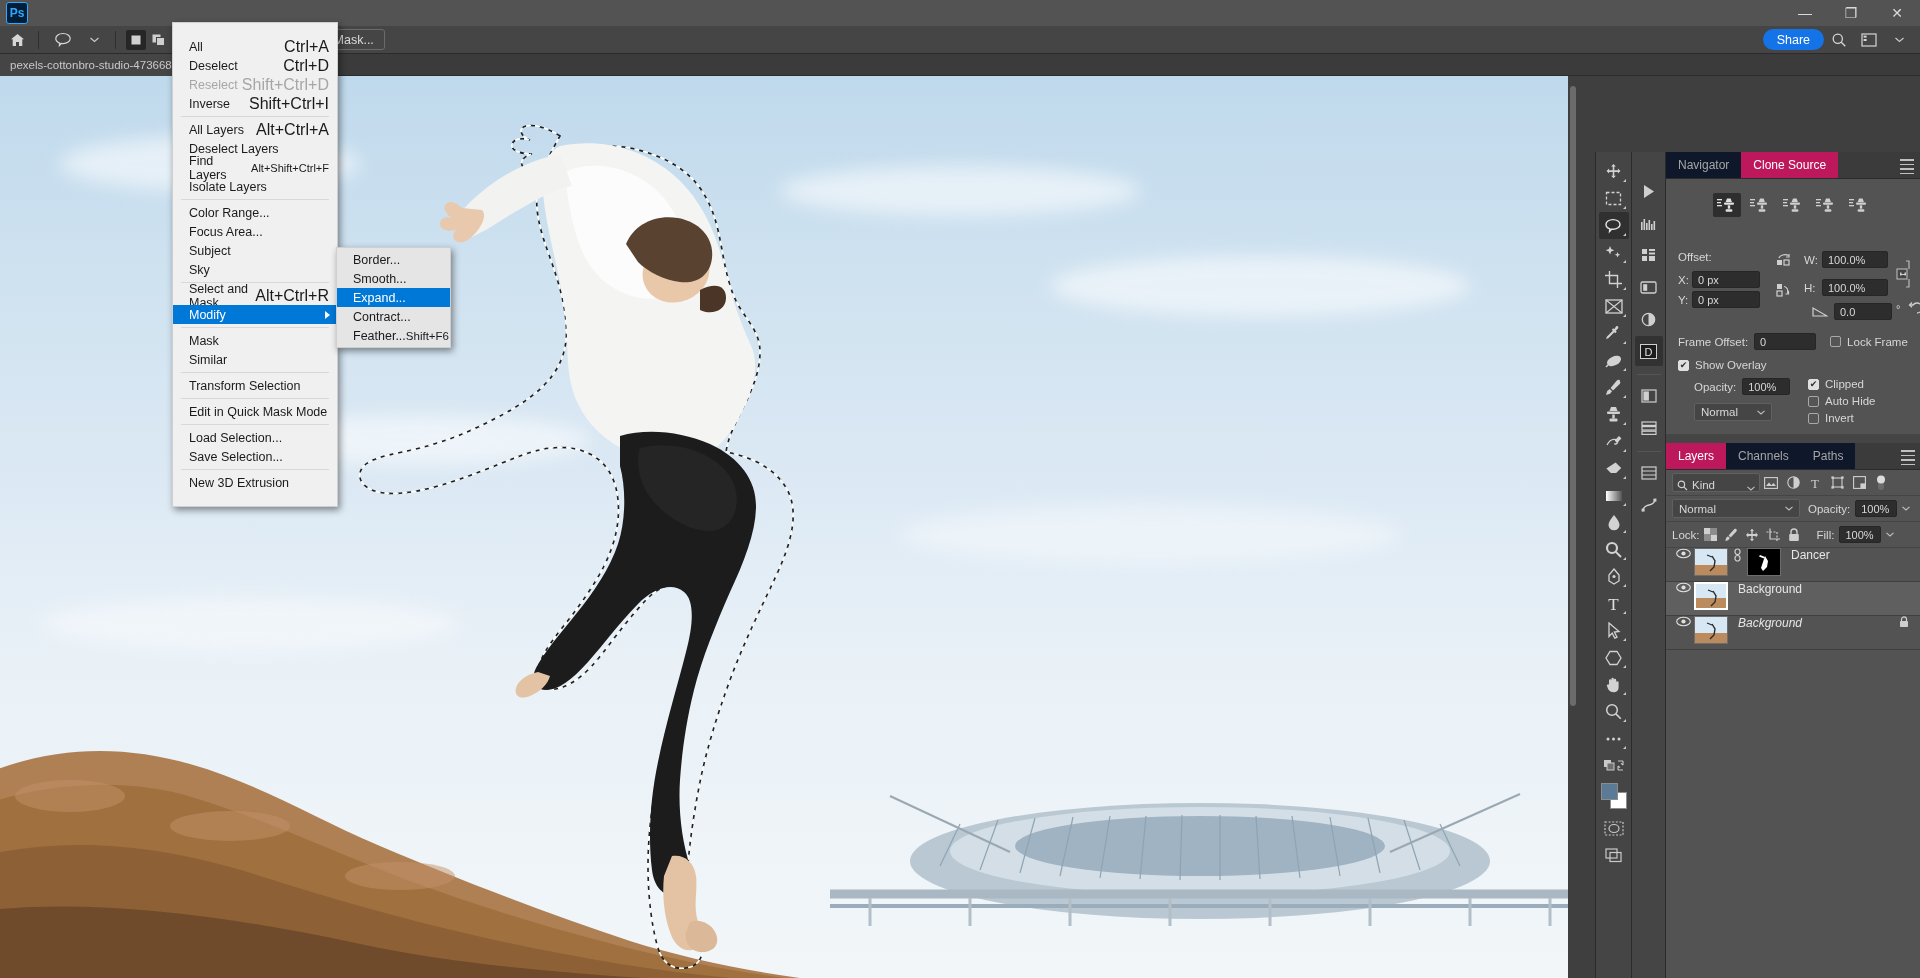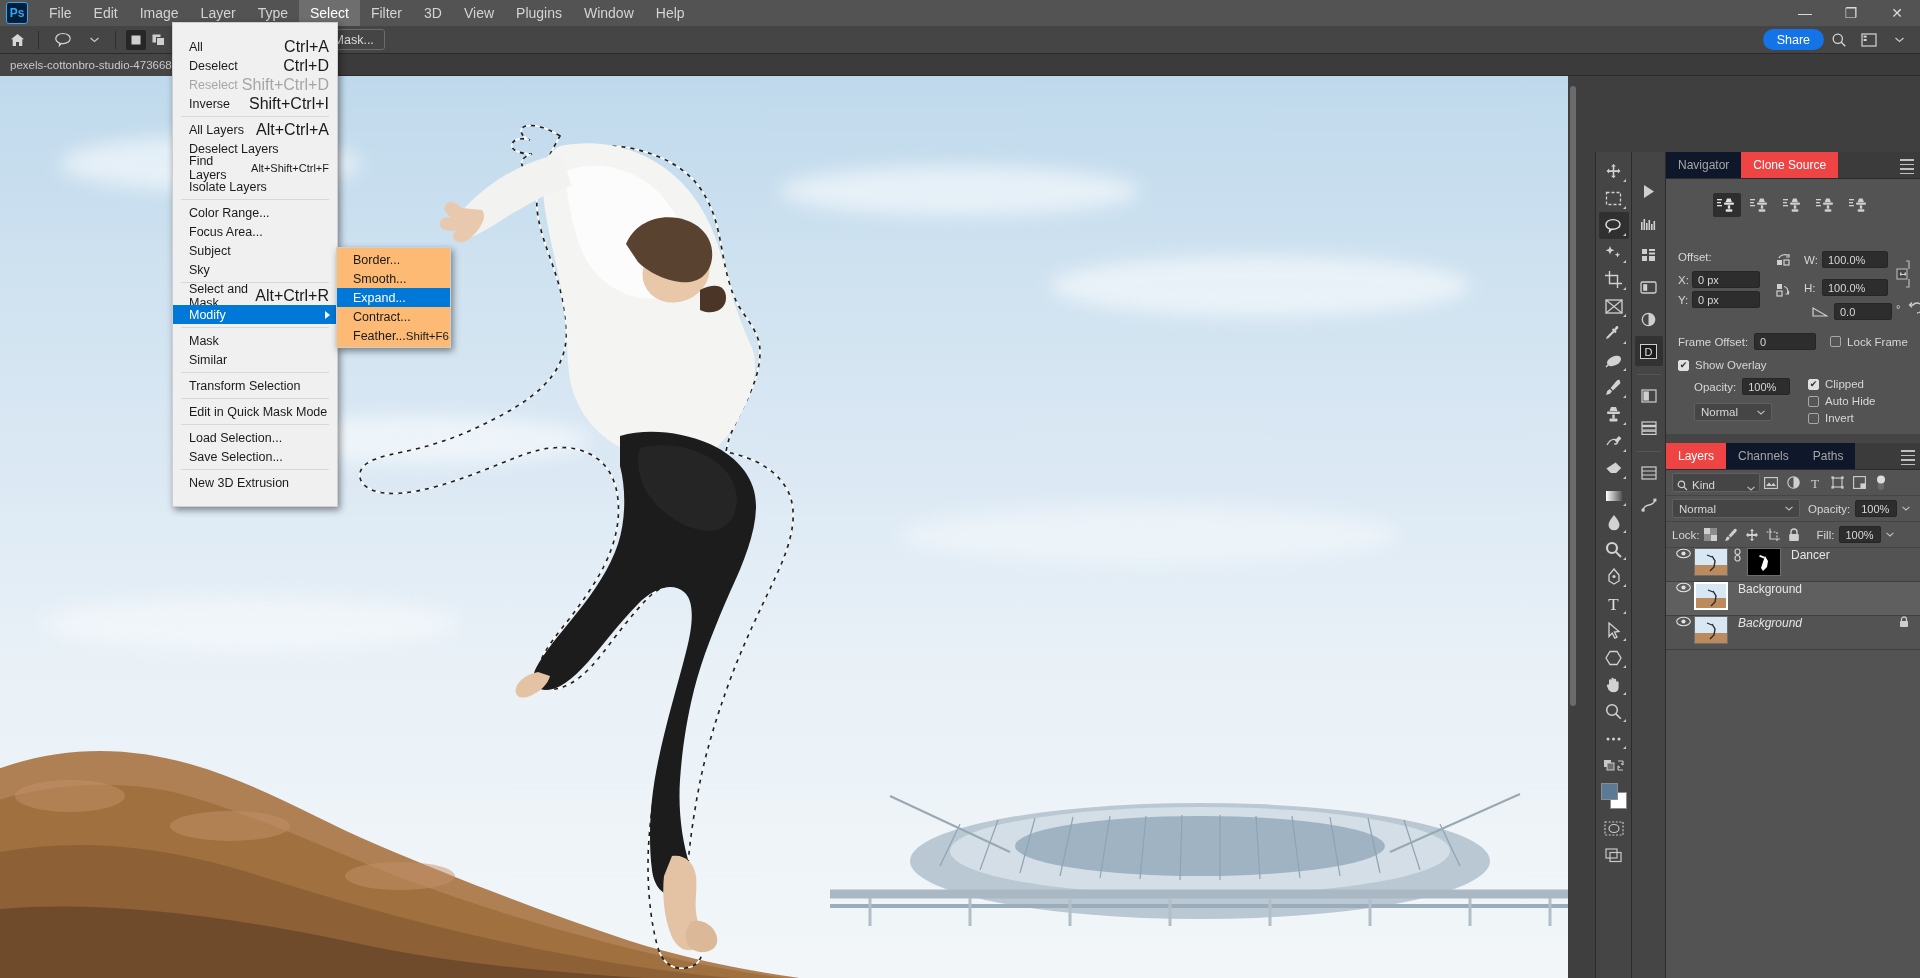--- a/index.html
+++ b/index.html
@@ -93,21 +93,21 @@
   #dockstrip .di.act{ background:#323232; }
   #dockstrip .dsep{ width:24px; height:1px; background:#555; margin:6px 0; }
 
   
   #panels{ position:absolute; left:1665px; top:76px; width:255px;
     height:902px; background:#454545; border-left:1px solid #2b2b2b; }
   .ptabs{ display:flex; height:27px; background:#3b3b3b; align-items:stretch;
     border-bottom:1px solid #2b2b2b; position:relative; }
   .ptab{ padding:0 12px; display:flex; align-items:center; font-size:12px;
     color:#a6a6a6; background:#0f172a; }
-  .ptab.on{ background:#ef4444; color:#fff; }
+  .ptab.on{ background:#be185d; color:#fff; }
   .pmenu{ position:absolute; right:6px; top:7px; width:14px; }
   .pmenu i{ display:block; height:1.6px; background:#c0c0c0; margin-bottom:3px; }
 
   
   #clonepanel{ background:#535353; padding:8px 0 10px; }
   .stamps{ display:flex; justify-content:center; gap:5px; margin:6px 0 14px; }
   .stampbtn{ width:28px; height:24px; display:flex; align-items:center;
     justify-content:center; border-radius:2px; }
   .stampbtn.on{ background:#2e2e2e; }
   .inp{ background:#2d2d2d; border:1px solid #262626; height:17px;
@@ -157,48 +157,34 @@
     font-size:12.5px; color:#1a1a1a; position:relative; }
   .mrow.dis{ color:#a6a6a6; }
   .mrow.hl{ background:#0078d7; color:#fff; }
   .mrow .sc{ margin-left:auto; padding-right:8px; font-size:16px; }
   .mrow.dis .sc{ color:#a6a6a6; }
   .msep{ height:1px; background:#d8d8d8; margin:3px 8px 3px 8px; }
   .arrow{ position:absolute; right:7px; width:0; height:0;
     border-top:4px solid transparent; border-bottom:4px solid transparent;
     border-left:5px solid #fff; }
   #submenu{ position:absolute; left:336px; top:247px; width:115px;
-    background:#fdba74; border:1px solid #cfcfcf;
+    background:#e5e5e5; border:1px solid #cfcfcf;
     box-shadow:2px 3px 7px rgba(0,0,0,.45); padding:2px 0; z-index:60; }
 
   
   .vscroll{ position:absolute; right:0; top:0; width:10px; bottom:0;
     background:#3f3f3f; }
   .vthumb{ position:absolute; left:2px; width:6px; background:#6b6b6b;
     border-radius:3px; }
 </style>
 </head>
 <body>
 
 <div id="titlebar">
   <div id="ps-logo">Ps</div>
-  <div class="menubar">
-    <div class="mi">File</div>
-    <div class="mi">Edit</div>
-    <div class="mi">Image</div>
-    <div class="mi">Layer</div>
-    <div class="mi">Type</div>
-    <div class="mi open">Select</div>
-    <div class="mi">Filter</div>
-    <div class="mi">3D</div>
-    <div class="mi">View</div>
-    <div class="mi">Plugins</div>
-    <div class="mi">Window</div>
-    <div class="mi">Help</div>
-  </div>
   <div id="winbtns">
     <div>—</div>
     <div>❐</div>
     <div class="close">✕</div>
   </div>
 </div>
 
 <div id="optionsbar">
   <div class="ob-icon">
     <svg width="15" height="14" viewBox="0 0 15 14">

